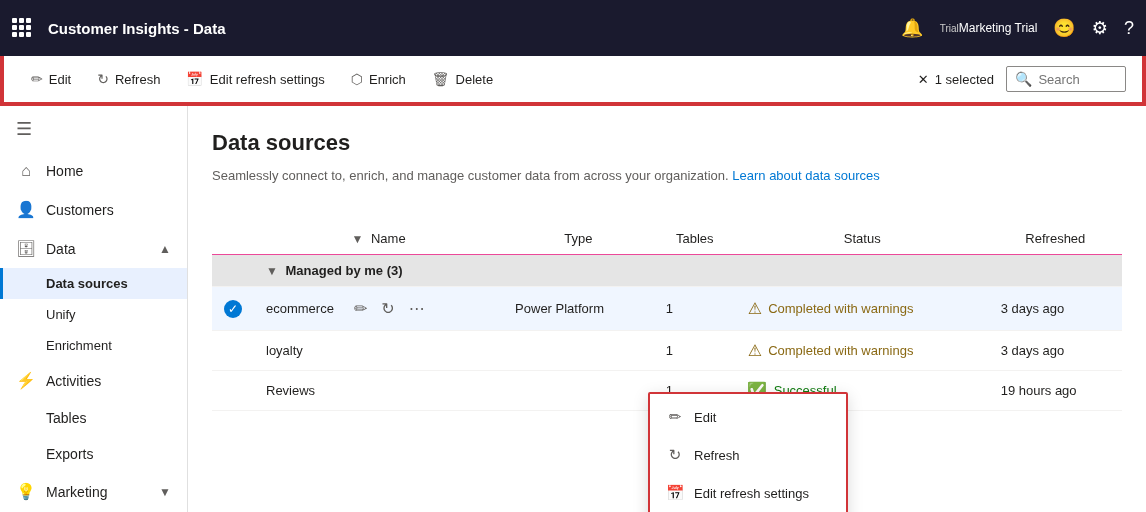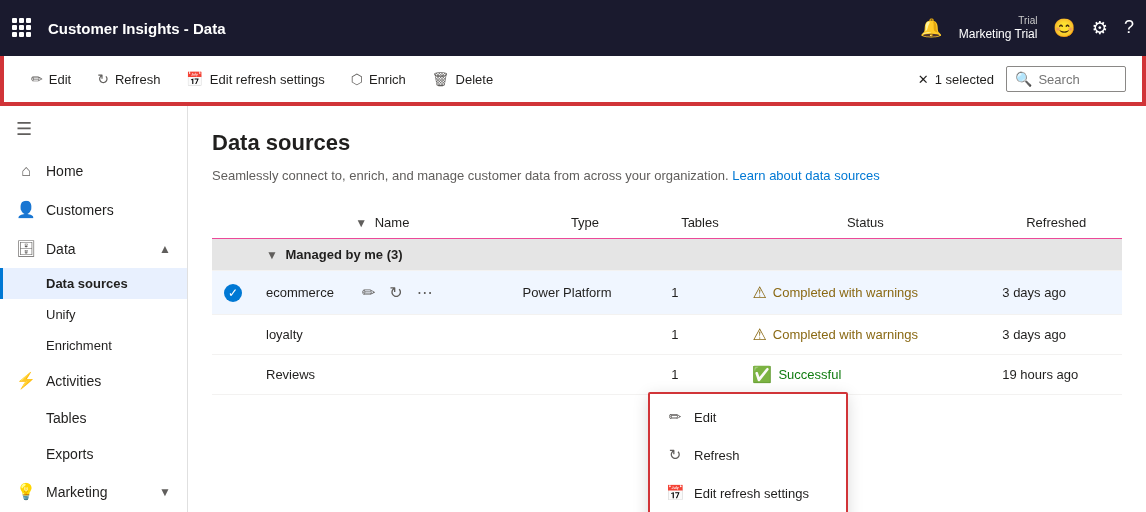--- a/index.html
+++ b/index.html
@@ -13,21 +13,21 @@
       display: flex;
       align-items: center;
       padding: 0 12px;
       flex-shrink: 0;
     }
     .top-nav-grid { display: flex; align-items: center; gap: 8px; }
     .top-nav-waffle { width: 20px; height: 20px; display: grid; grid-template-columns: repeat(3,5px); grid-template-rows: repeat(3,5px); gap: 2px; cursor: pointer; }
     .top-nav-waffle span { background: #fff; border-radius: 1px; }
     .top-nav-title { font-size: 15px; font-weight: 600; color: #fff; margin-left: 8px; }
     .top-nav-right { margin-left: auto; display: flex; align-items: center; gap: 16px; }
-    .trial-badge { display: flex; flex-direction: column; align-items: flex-end; line-height: 1.2; }
+    .trial-badge { display: flex; flex-direction: row; align-items: flex-end; line-height: 1.2; }
     .trial-label { font-size: 10px; color: #ccc; }
     .trial-name { font-size: 12px; color: #fff; }
     .top-nav-icon { color: #fff; font-size: 18px; cursor: pointer; }
 
     
     .toolbar {
       background: #fff;
       border-bottom: 1px solid #e0e0e0;
       height: 48px;
       display: flex;
@@ -97,21 +97,21 @@
       padding: 8px 16px 8px 46px;
       cursor: pointer;
       color: #201f1e;
       font-size: 13px;
     }
     .sidebar-sub-item.active { background: #e8f0fe; font-weight: 600; border-left: 3px solid #0078d4; padding-left: 43px; }
 
     
     .content { flex: 1; overflow-y: auto; padding: 24px; position: relative; }
     .page-title { font-size: 22px; font-weight: 600; color: #201f1e; margin-bottom: 12px; }
-    .page-desc { font-size: 13px; color: #605e5c; margin-bottom: 24px; }
+    .page-desc { font-size: 13px; color: #605e5c; margin-bottom: 40px; }
     .page-desc a { color: #0078d4; text-decoration: none; }
 
     
     .data-table { width: 100%; border-collapse: collapse; }
     .data-table th {
       text-align: center;
       padding: 8px 12px;
       font-size: 13px;
       font-weight: 400;
       color: #201f1e;
@@ -330,21 +330,21 @@
             <span class="col-collapse">▼</span>
             <span>Managed by me (3)</span>
           </td>
         </tr>
 
         <tr class="selected">
           <td style="text-align:center;">
             <div class="check-circle">✓</div>
           </td>
           <td>
-            <div style="display:flex;align-items:center;gap:24px;">
+            <div style="display:flex;align-items:center;gap:16px;">
               <span>ecommerce</span>
               <div class="row-actions">
                 <button class="row-action-btn" title="Edit">✏</button>
                 <button class="row-action-btn" title="Refresh">↻</button>
                 <button class="row-action-btn" title="More">⋯</button>
               </div>
             </div>
           </td>
           <td>Power Platform</td>
           <td>1</td>

